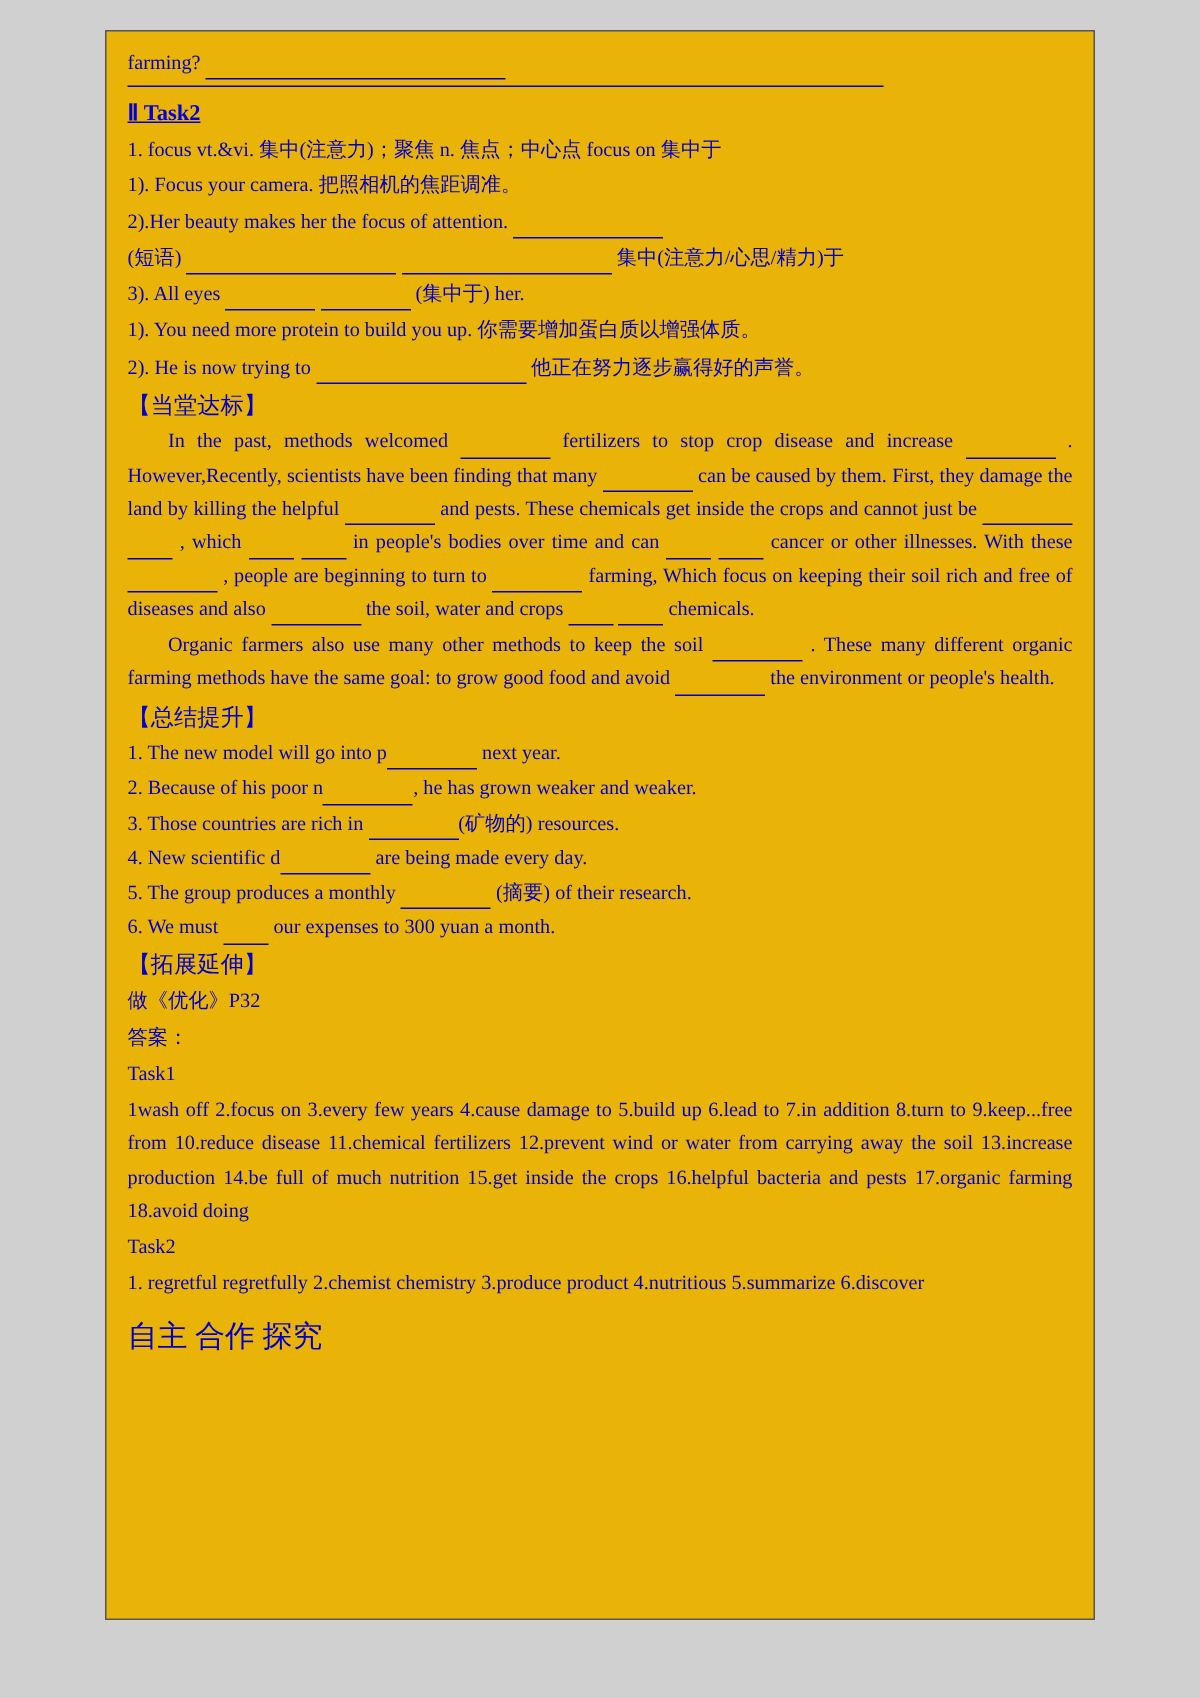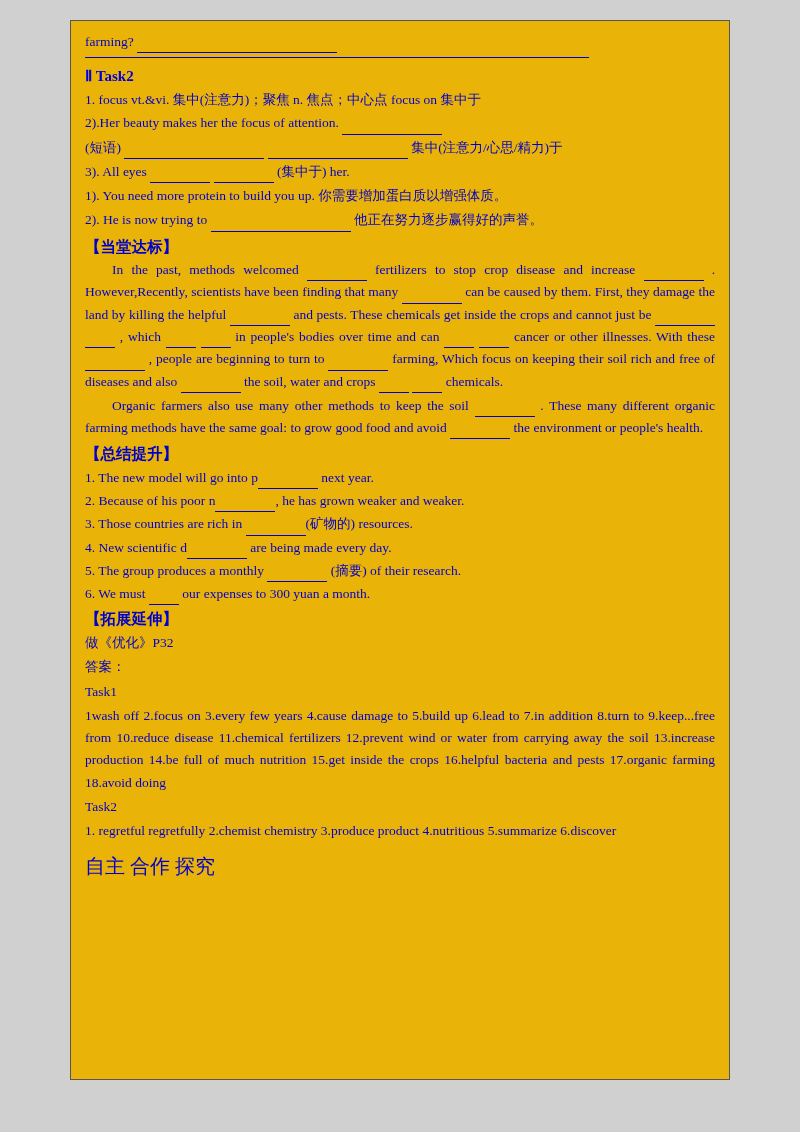--- a/index.html
+++ b/index.html
@@ -29,24 +29,25 @@
     .line {
       border: none;
       border-top: 1.5px solid #0000cc;
       margin: 4px 0 6px 0;
       width: 80%;
     }
     .section-header {
       font-size: 15px;
       font-weight: bold;
       color: #0000dd;
+      text-decoration: underline;
     }
     .bracket-title {
       font-size: 15.5px;
-      font-weight: bold;
+      font-weight: normal;
       color: #0000cc;
     }
     p, .text-block {
       margin-bottom: 2px;
       color: #0000cc;
       text-align: justify;
     }
     .indent {
       text-indent: 2em;
     }
@@ -100,20 +101,23 @@
   </div>
 
   <hr class="line">
 
   <div class="section-header">
     <span>Ⅱ Task2</span>
   </div>
 
   <p class="num-list-item">
     <span>1. focus vt.&amp;vi. 集中(注意力)；聚焦 n.  焦点；中心点 focus on 集中于</span>
+  </p>
+  <p>
+    <span>1). Focus your camera. 把照相机的焦距调准。</span>
   </p>
   <p style="text-align:justify;">
     <span>2).Her      beauty      makes      her      the      focus      of      attention.</span>
     <span class="blank-long"></span>
   </p>
   <p>
     <span>(短语)</span>
     <span class="blank-xlong"></span>
     <span class="blank-xlong"></span>
     <span>集中(注意力/心思/精力)于</span>

